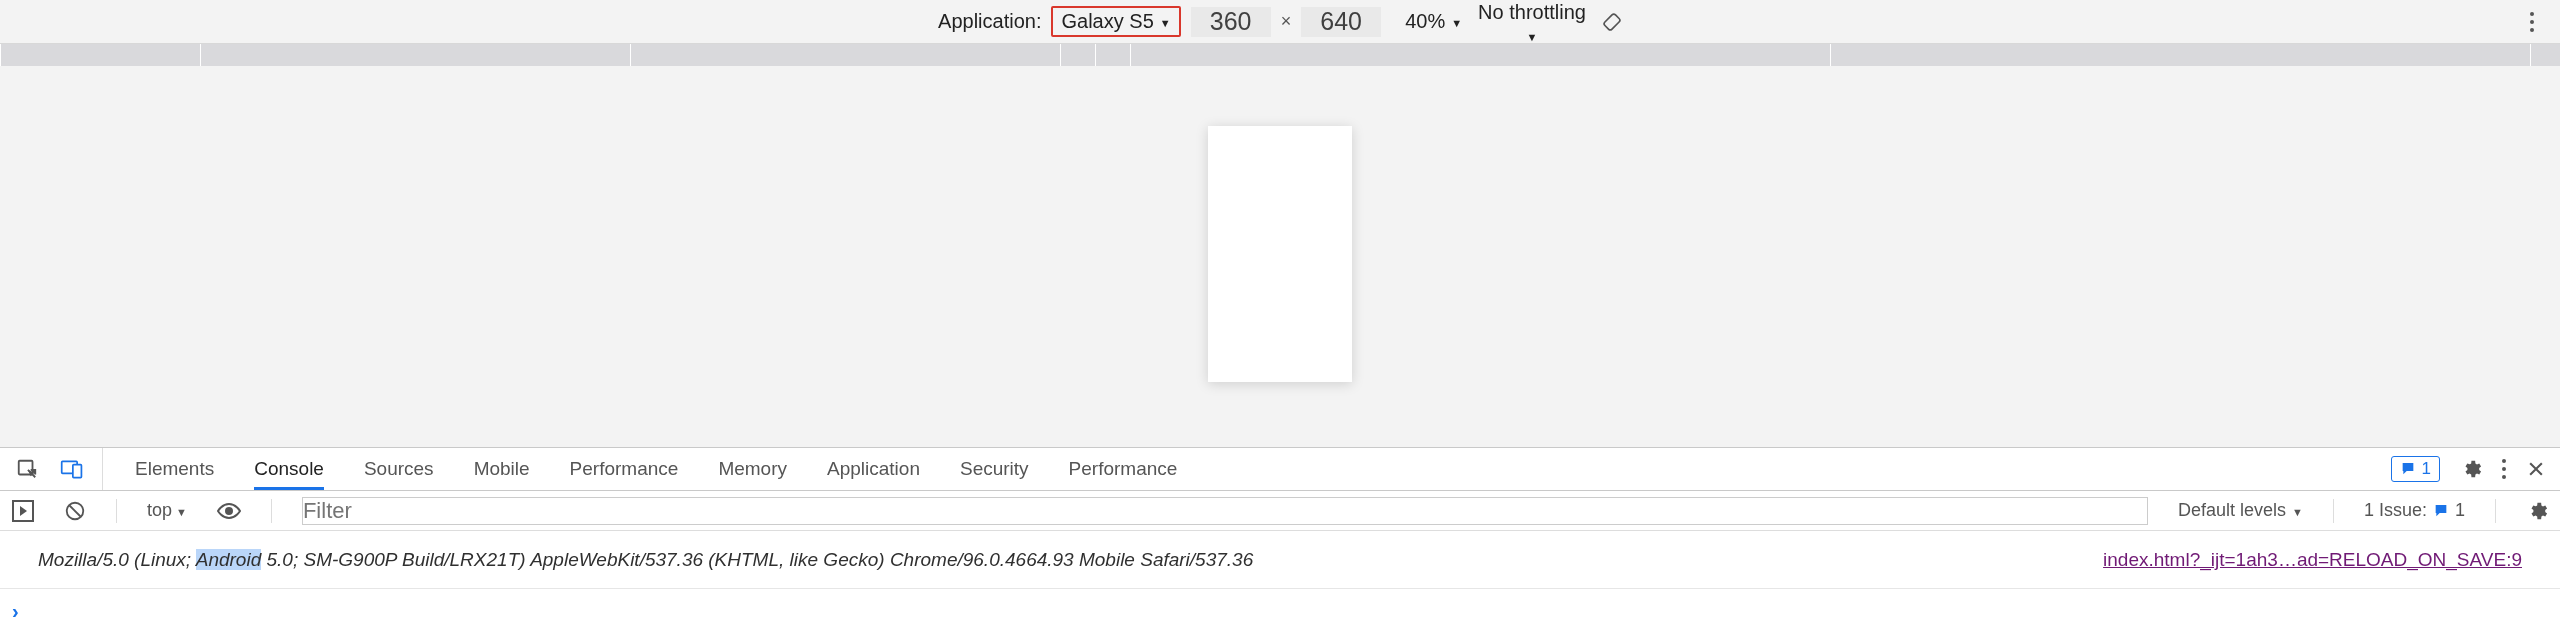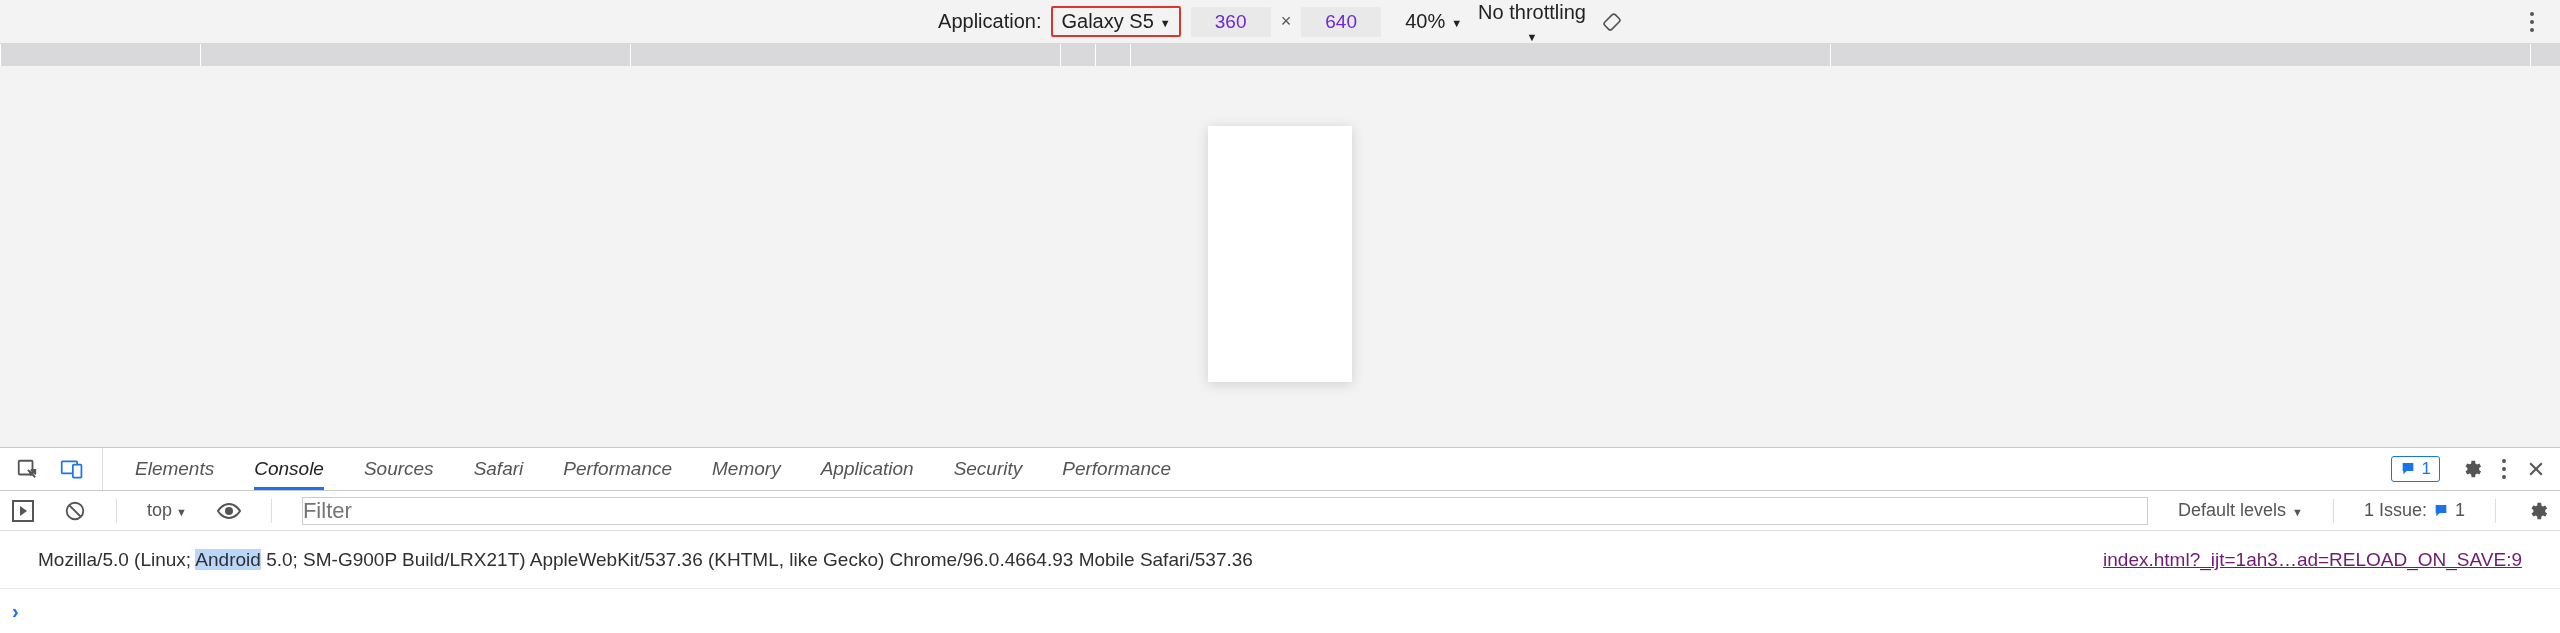--- a/index.html
+++ b/index.html
@@ -54,22 +54,22 @@
   position: relative;
   top: 1px;
 }
 
 .dim-input {
   width: 80px;
   height: 30px;
   border: none;
   background: #e9e9e9;
   text-align: center;
-  font-size: 19px;
-  color: #6d28d9;
+  font-size: 25px;
+  color: #404040;
   font-family: inherit;
 }
 
 .times {
   font-size: 18px;
   color: #555;
 }
 
 .zoom-select, .throttle-select {
   display: flex;
@@ -158,21 +158,20 @@
 }
 
 .inspect-icon svg, .device-icon svg { display: block; }
 
 .tabs {
   display: flex;
   align-items: center;
   gap: 40px;
   padding-left: 32px;
   height: 100%;
-  font-style: italic;
 }
 .tab {
   height: 100%;
   display: flex;
   align-items: center;
   color: #555;
 }
 .tab.active {
   color: #222;
   border-bottom: 3px solid #1a73e8;
@@ -279,20 +278,21 @@
   border-bottom: 1px solid #e6e6e6;
   display: flex;
   align-items: center;
   padding: 0 38px 0 38px;
   font-family: Menlo, Consolas, "Courier New", monospace;
   font-size: 19px;
   color: #303030;
 }
 .console-body .msg-text {
   white-space: pre;
+  font-style: italic;
 }
 .console-body .msg-text .hl {
   background: #bad6f9;
 }
 .console-body .src-link {
   margin-left: auto;
   text-decoration: underline;
   color: #701a75;
 }
 
@@ -370,21 +370,21 @@
       <svg width="24" height="22" viewBox="0 0 28 24" fill="none" stroke="#1a73e8" stroke-width="2">
         <rect x="2" y="3" width="18" height="14" rx="1"></rect>
         <rect x="15" y="7" width="10" height="15" rx="1" fill="#fff"></rect>
       </svg>
     </span>
   </div>
   <div class="tabs" id="tabs-row">
       <div class="tab">Elements</div>
       <div class="tab active">Console</div>
       <div class="tab">Sources</div>
-      <div class="tab">Safari</div>
+      <div class="tab">Mobile</div>
       <div class="tab">Performance</div>
       <div class="tab">Memory</div>
       <div class="tab">Application</div>
       <div class="tab">Security</div>
       <div class="tab">Performance</div>
     </div>
   <div class="trailing">
     <div class="issues-badge">
       <span class="chat-icon">
         <svg width="16" height="16" viewBox="0 0 24 24" fill="#1a73e8">

